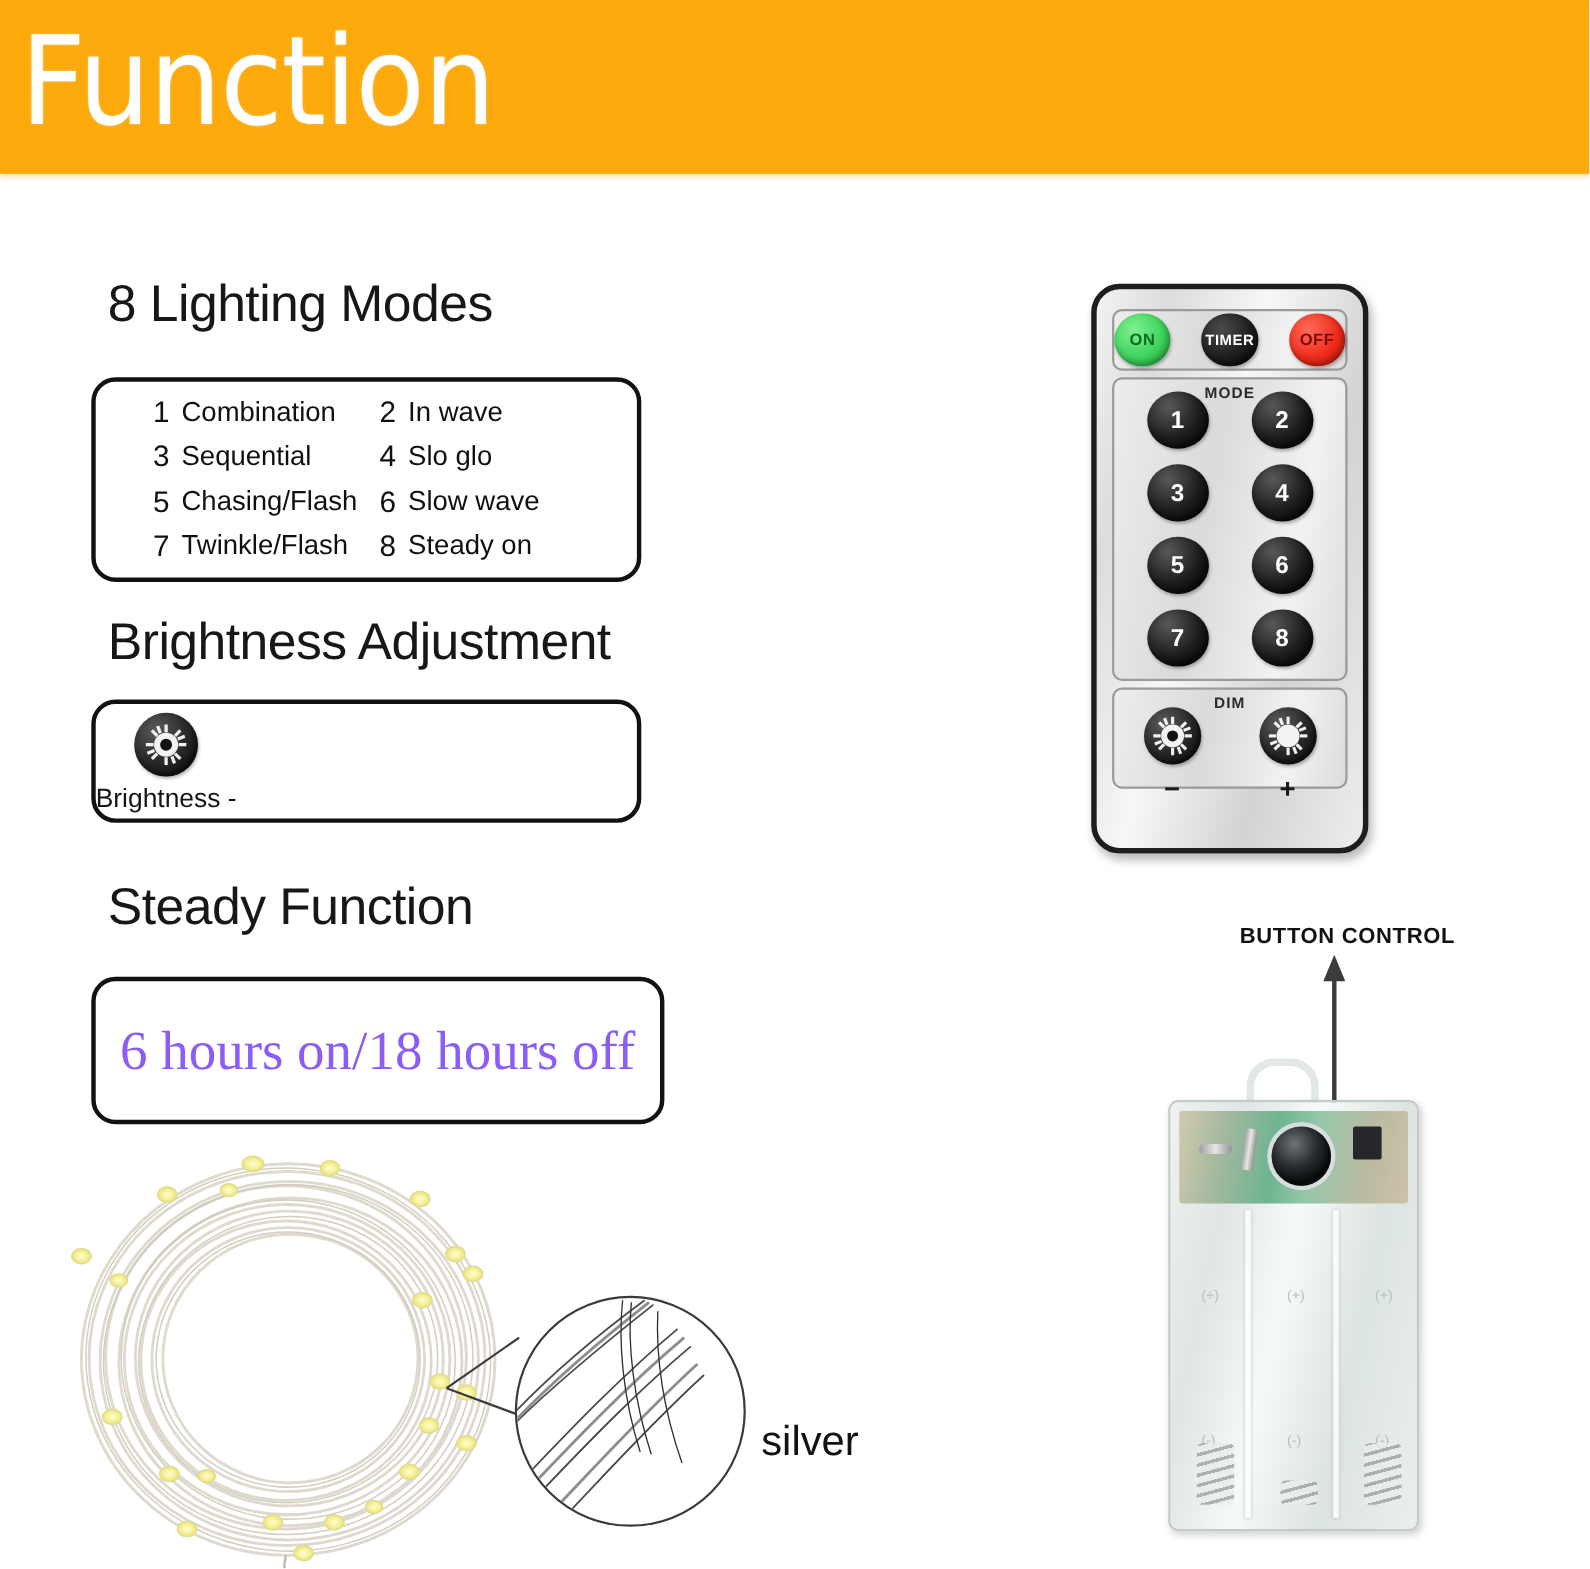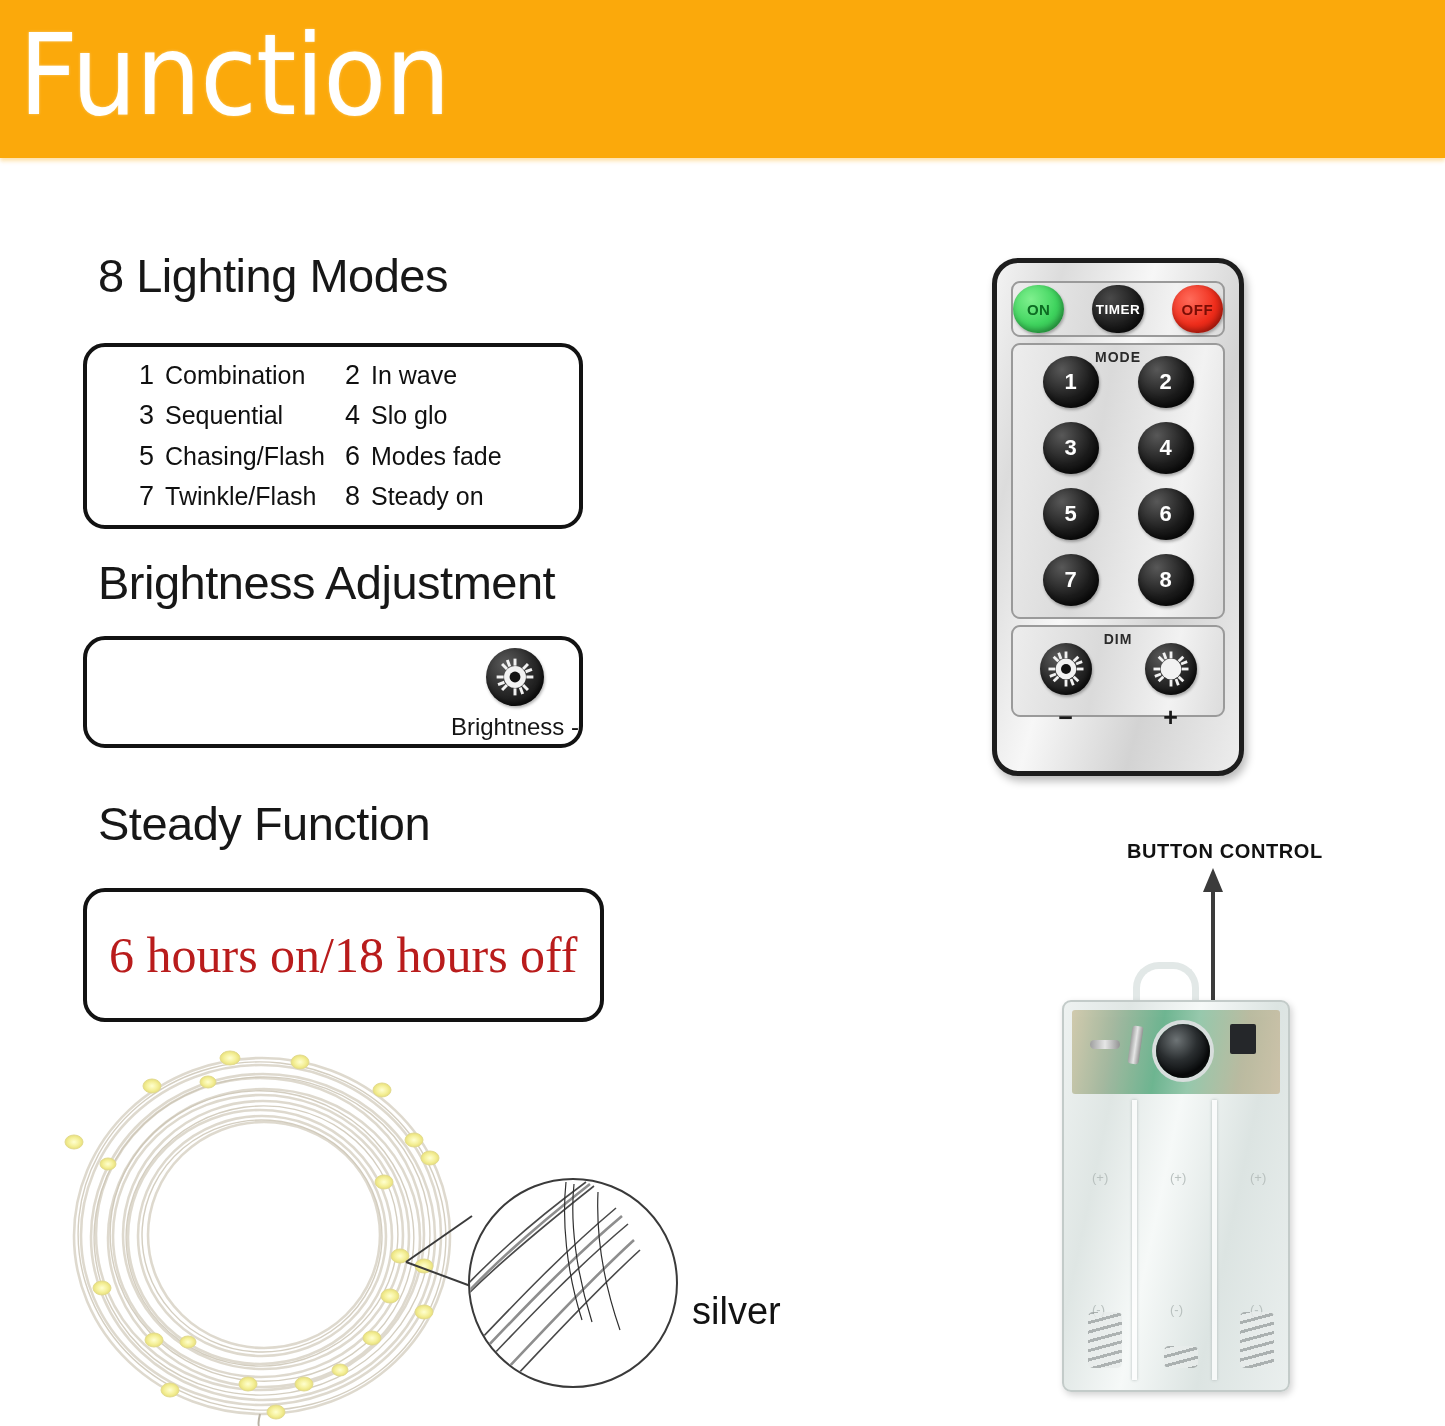--- a/index.html
+++ b/index.html
@@ -42,36 +42,36 @@
   .mode-cell{display:flex;align-items:center;}
   .mode-cell:nth-child(odd){padding-left:52px;}
   .mode-cell:nth-child(even){padding-left:12px;}
   .mode-num{font-size:27px;width:26px;flex:none;color:#101010;}
   .mode-lbl{font-size:25px;color:#101010;white-space:nowrap;}
   
   #bright-head{left:98px;top:559px;}
   #bright-box{left:83px;top:636px;width:500px;height:112px;}
   #bright-inner{
     position:absolute;left:0;top:0;width:100%;height:100%;
-    display:flex;justify-content:flex-end;align-items:center;padding-top:4px;
+    display:flex;justify-content:flex-start;align-items:center;padding-top:4px;
     box-sizing:border-box;
   }
   .bright-item{display:flex;flex-direction:column;align-items:center;}
   .bright-lbl{font-size:24px;color:#141414;margin-top:7px;white-space:nowrap;}
   .sunbtn{
     width:58px;height:58px;border-radius:50%;
     background:radial-gradient(circle at 34% 28%,#5b5b5b 0%,#2a2a2a 48%,#151515 78%,#3d3d3d 100%);
     display:flex;align-items:center;justify-content:center;
     box-shadow:inset -2px -3px 5px rgba(0,0,0,.55), 1px 2px 3px rgba(0,0,0,.3);
   }
   
   #timer-head{left:98px;top:800px;}
   #timer-box{left:83px;top:888px;width:521px;height:134px;display:flex;align-items:center;}
   #timer-text{
-    font-family:"Liberation Serif",serif;font-size:50px;color:#b91c1c;
+    font-family:"Liberation Serif",serif;font-size:50px;color:#8b5cf6;
     padding-left:22px;white-space:nowrap;
   }
   
   #remote{
     position:absolute;left:992px;top:258px;width:252px;height:518px;
     border-radius:26px;
     background:linear-gradient(105deg,#f3f3f3 0%,#dcdcdc 18%,#f7f7f7 42%,#d3d3d3 70%,#ededed 100%);
     border:5px solid #1d1d1d;box-sizing:border-box;
     box-shadow:3px 5px 9px rgba(0,0,0,.28);
     padding:10px;
@@ -194,21 +194,21 @@
     <div class="mode-cell">
       <span class="mode-num">4</span>
       <span class="mode-lbl">Slo glo</span>
     </div>
     <div class="mode-cell">
       <span class="mode-num">5</span>
       <span class="mode-lbl">Chasing/Flash</span>
     </div>
     <div class="mode-cell">
       <span class="mode-num">6</span>
-      <span class="mode-lbl">Modes fade</span>
+      <span class="mode-lbl">Slow wave</span>
     </div>
     <div class="mode-cell">
       <span class="mode-num">7</span>
       <span class="mode-lbl">Twinkle/Flash</span>
     </div>
     <div class="mode-cell">
       <span class="mode-num">8</span>
       <span class="mode-lbl">Steady on</span>
     </div>
   </div>

